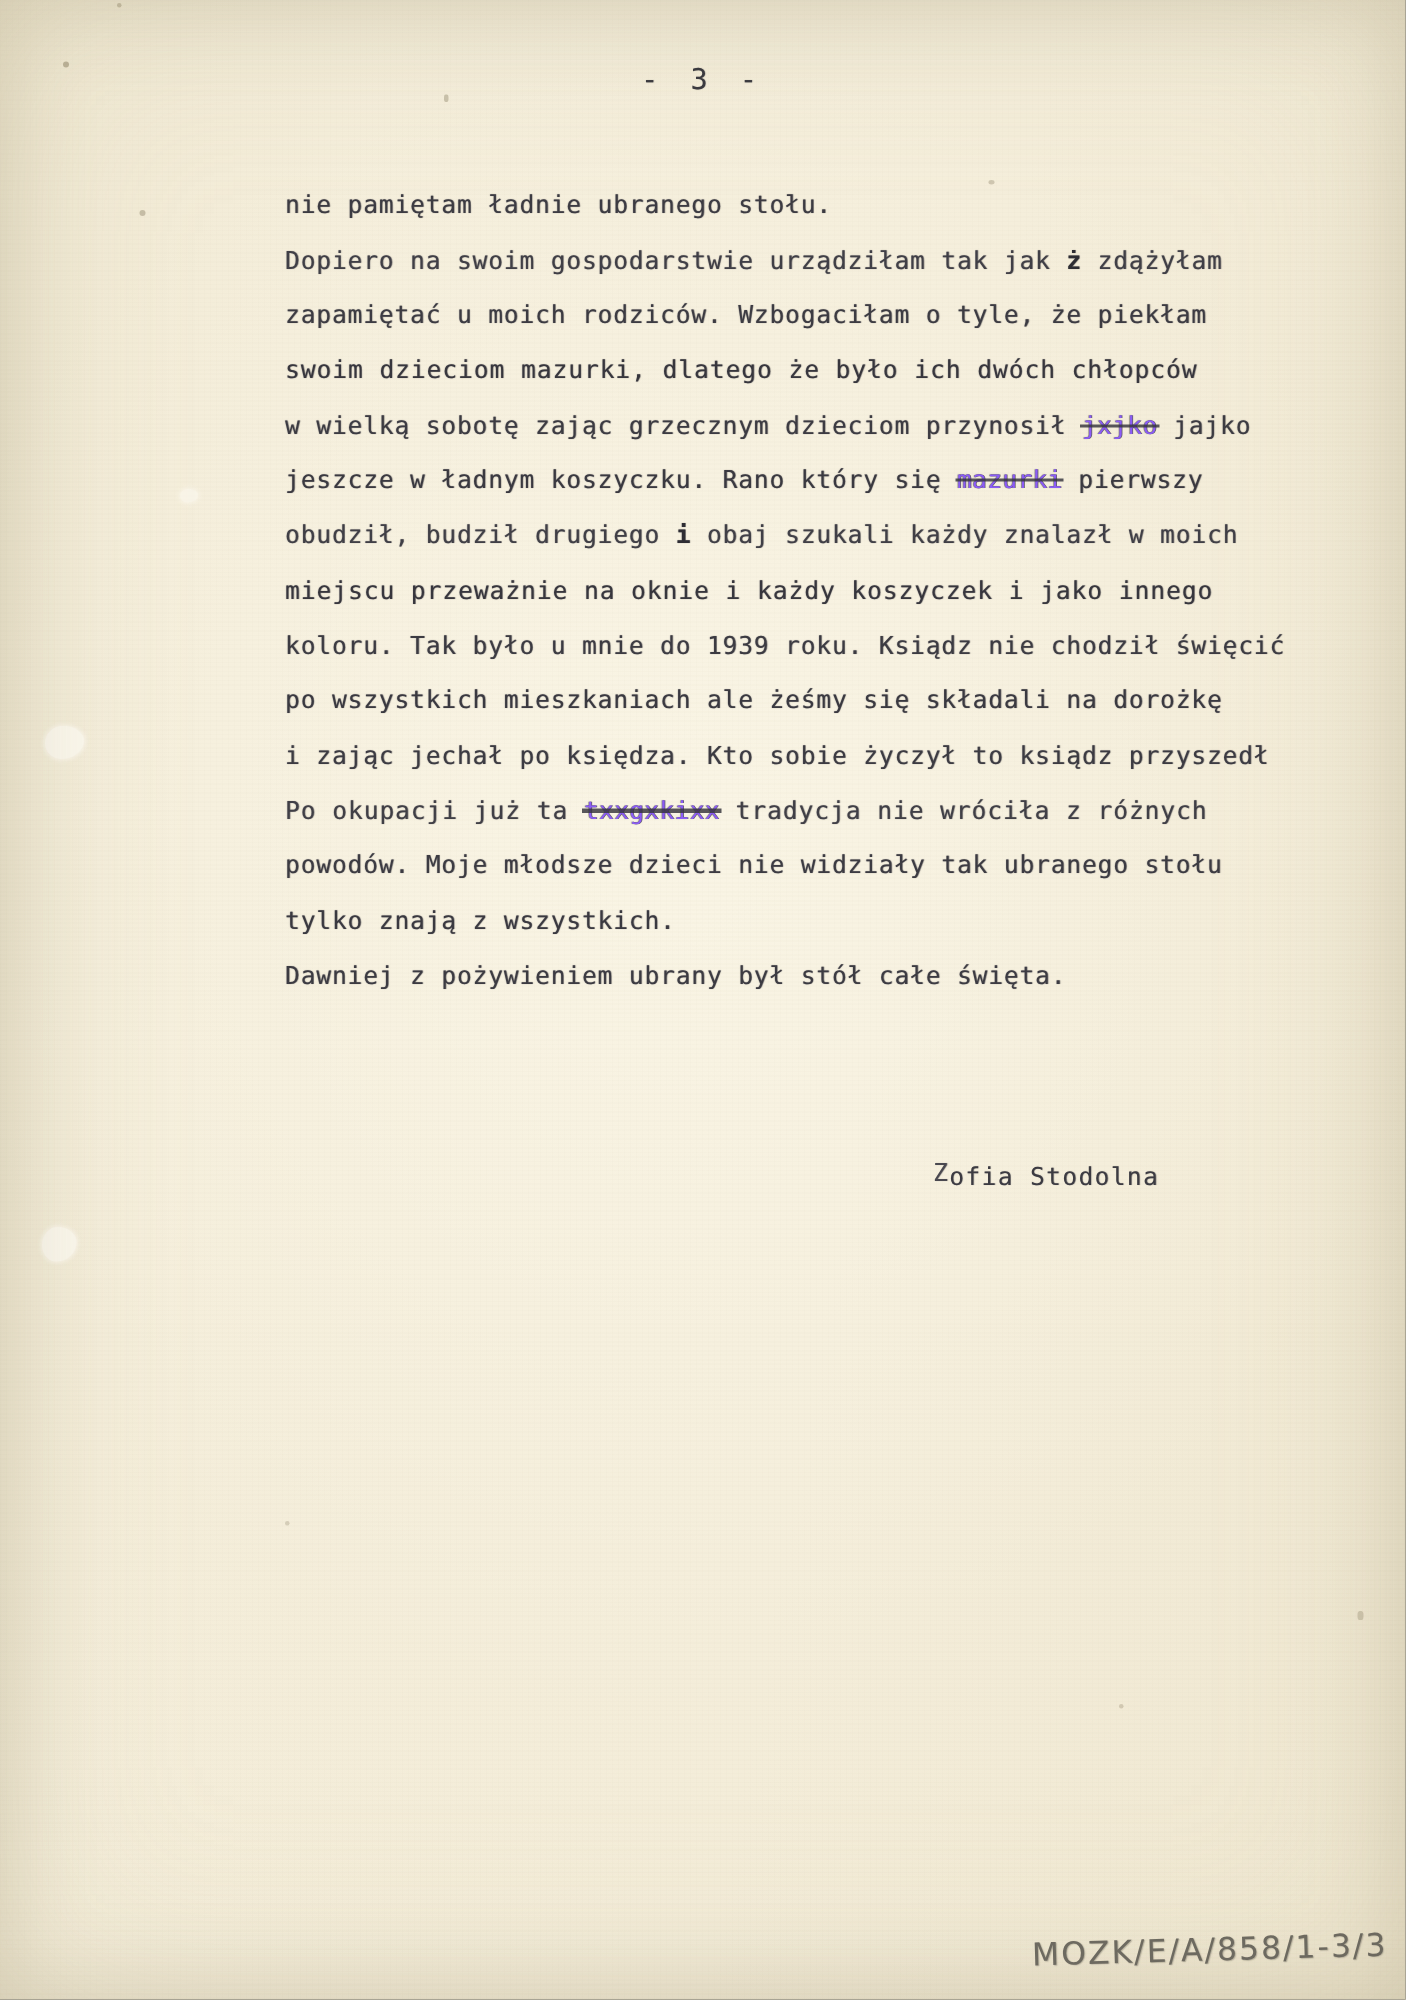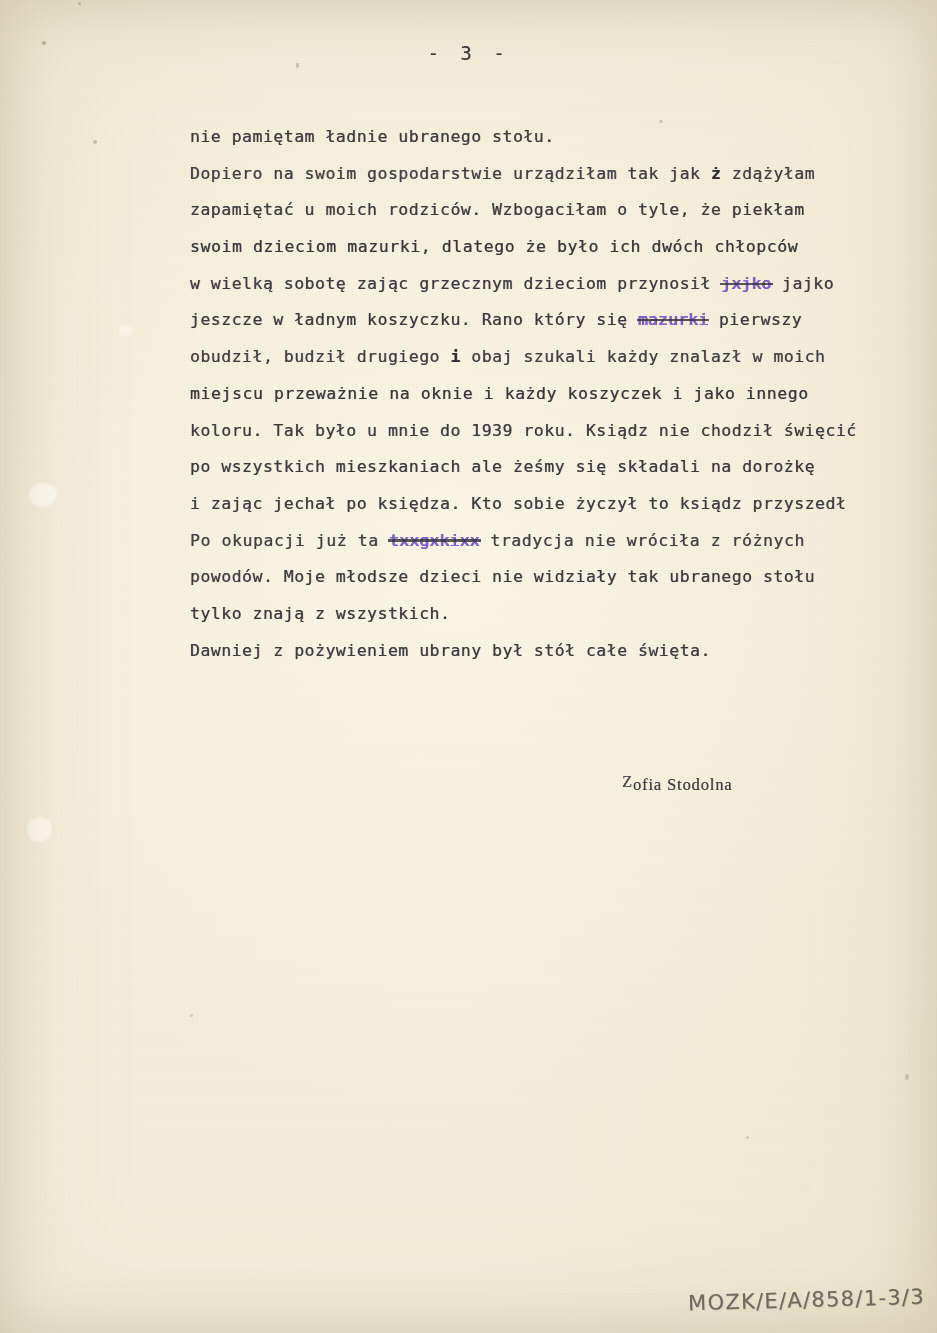--- a/index.html
+++ b/index.html
@@ -145,21 +145,20 @@
 
   .signature {
     position: absolute;
     left: 622px;
     top: 775px;
     font-size: 16.4px;
     letter-spacing: 0.9px;
     white-space: pre;
     color: #3c3b42;
     text-shadow: 0.45px 0.25px 0.5px rgba(55,53,60,0.5);
-    font-family: Liberation Serif, serif;
   }
   .signature .raised {
     display: inline-block;
     transform: translateY(-3px);
     color: #4a4950;
   }
 
   
   #archival-ref {
     position: absolute;

